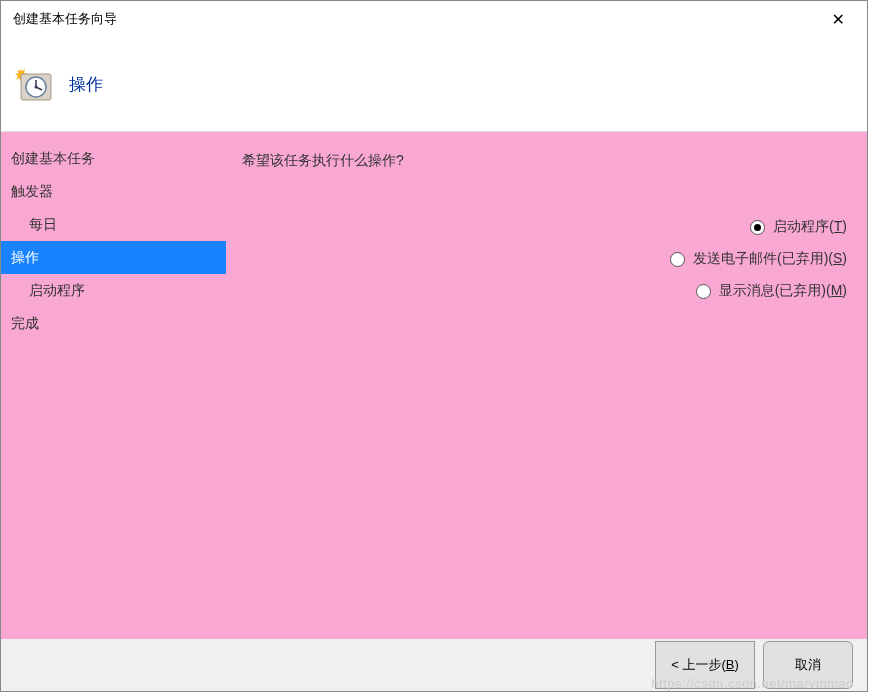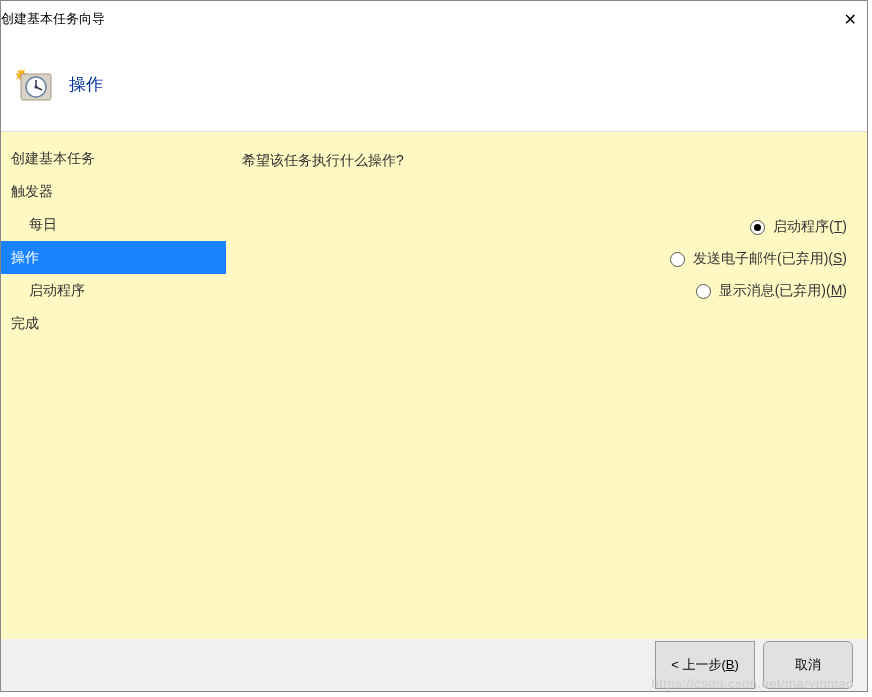--- a/index.html
+++ b/index.html
@@ -22,21 +22,21 @@
       border: 1px solid #888;
       background: #fff;
       display: flex;
       flex-direction: column;
     }
     .title-bar {
       height: 36px;
       display: flex;
       align-items: center;
       justify-content: space-between;
-      padding: 0 0;
+      padding: 0 12px;
       background: #fff;
     }
     .title-bar-text {
       font-size: 13px;
       color: #000;
     }
     .close-btn {
       font-size: 16px;
       cursor: pointer;
       padding: 4px 10px;
@@ -61,21 +61,21 @@
       width: 100%;
       height: 100%;
     }
     .header-title {
       font-size: 17px;
       color: #00309c;
     }
     .content-area {
       flex: 1;
       display: flex;
-      background: #fef9c3;
+      background: #f9a8d4;
     }
     .sidebar {
       width: 225px;
       padding-top: 10px;
     }
     .sidebar-item {
       padding: 6px 10px;
       font-size: 14px;
       color: #333;
       cursor: pointer;

